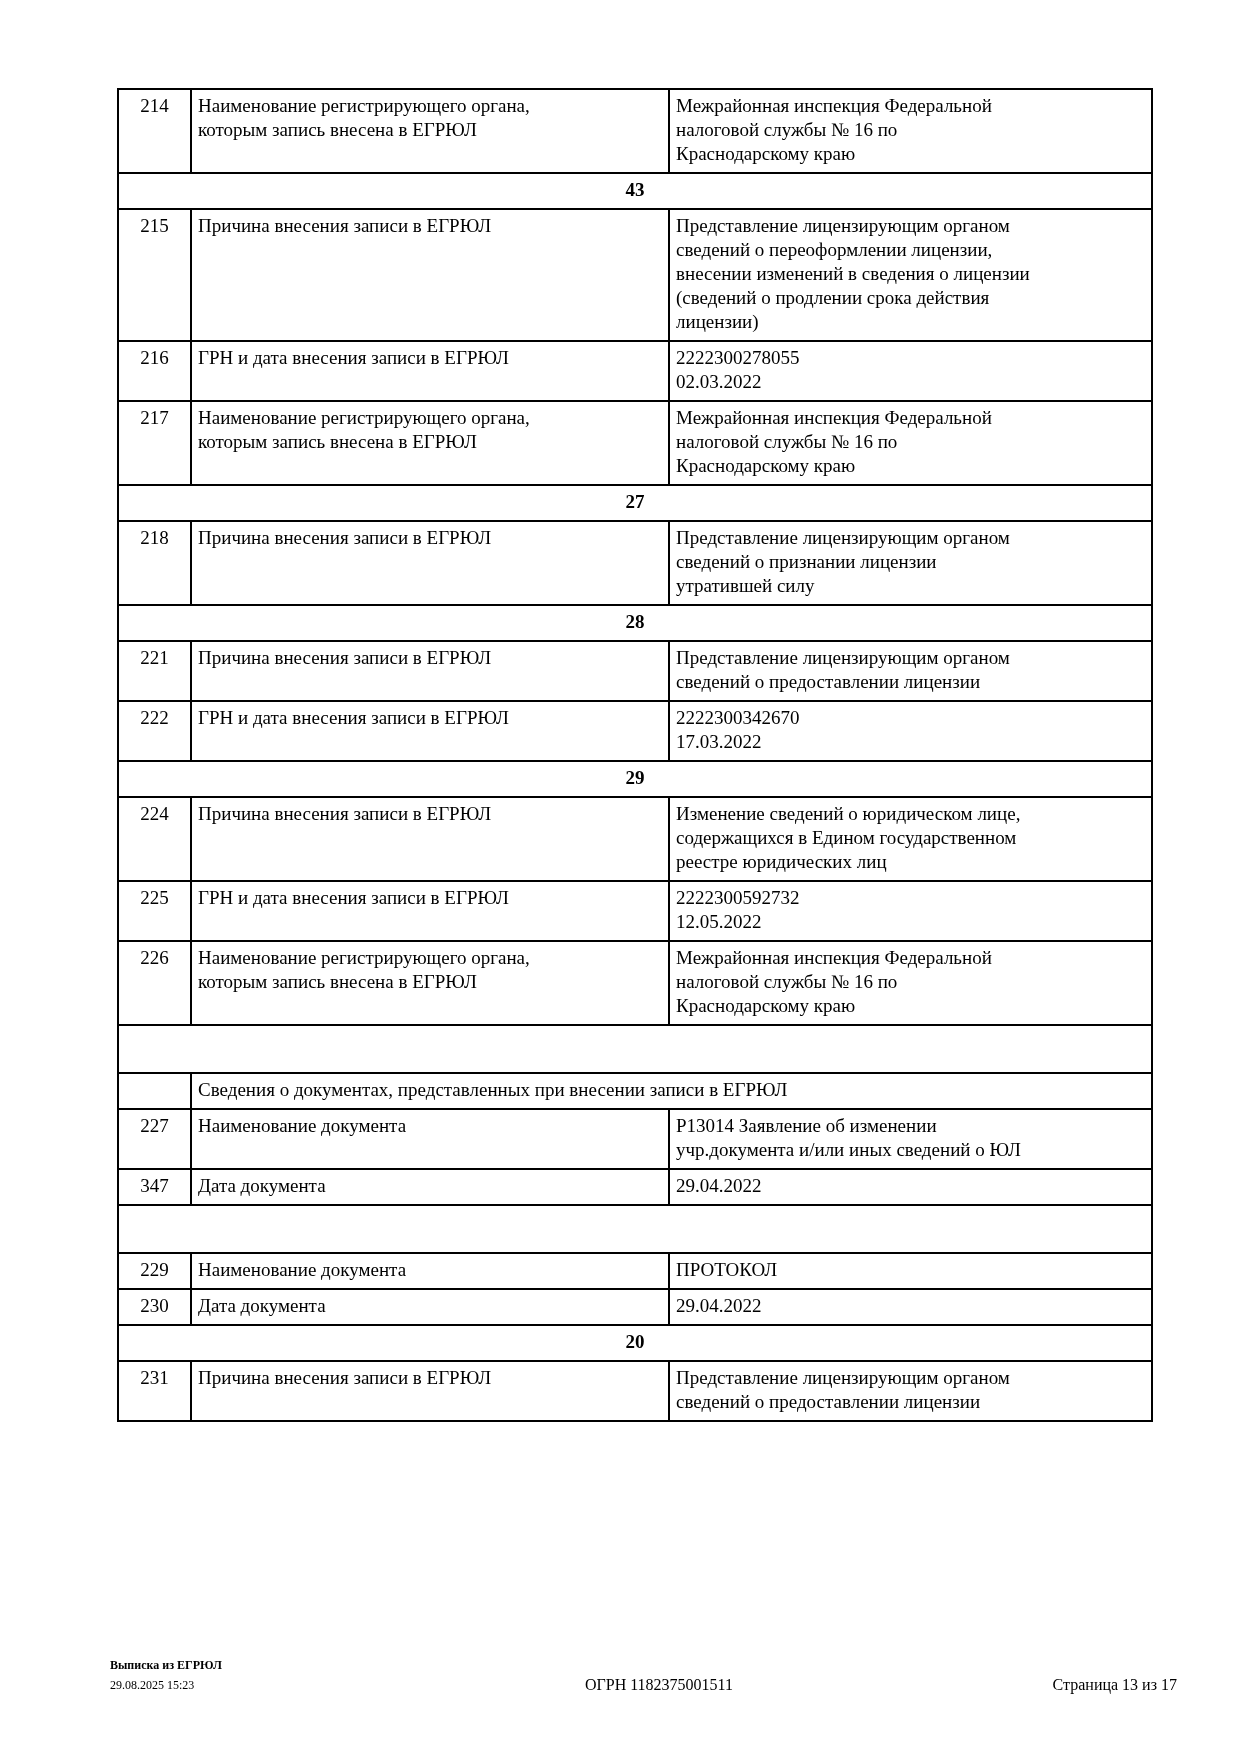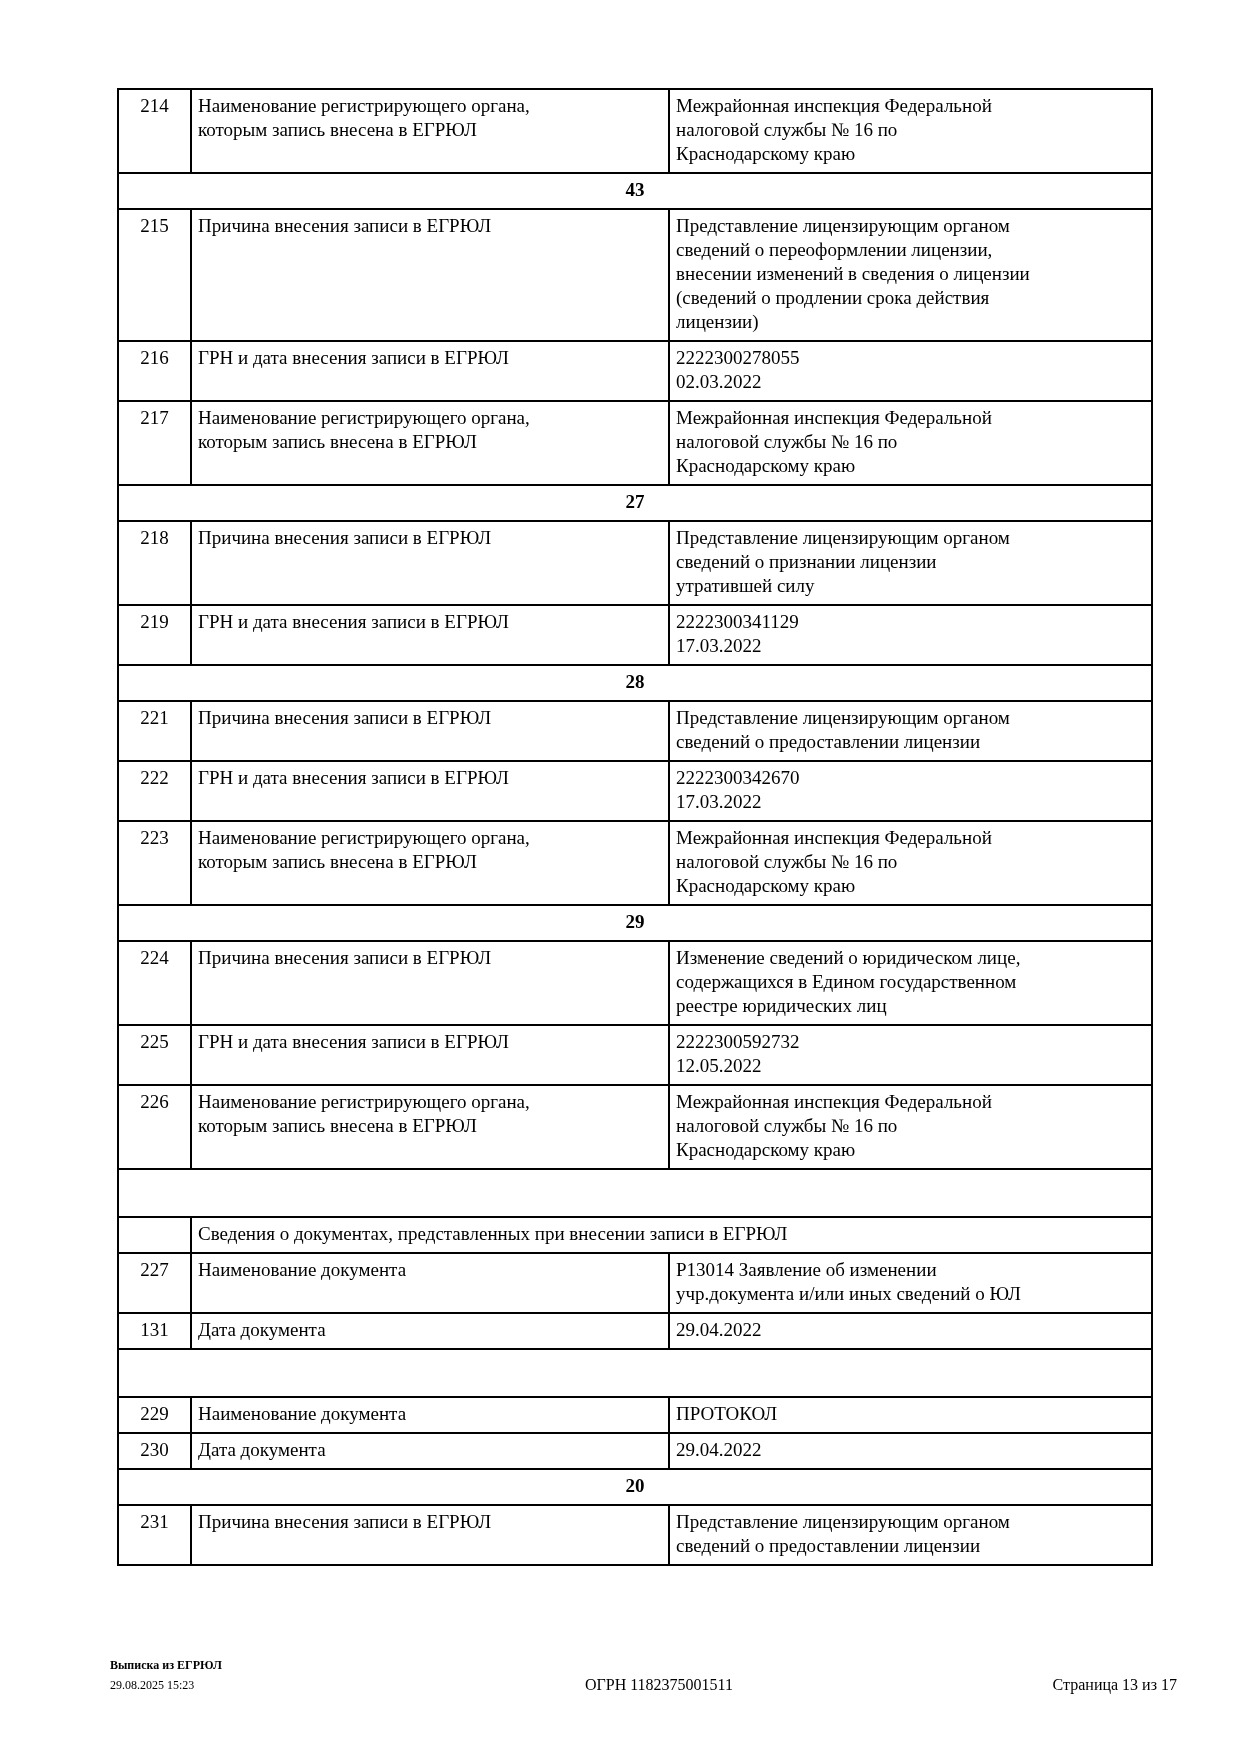--- a/index.html
+++ b/index.html
@@ -129,47 +129,33 @@
           <td class="section" colspan="3">27</td>
         </tr>
         <tr>
           <td class="num">218</td>
           <td class="label">Причина внесения записи в ЕГРЮЛ</td>
           <td class="value">Представление лицензирующим органом
 сведений о признании лицензии
 утратившей силу</td>
         </tr>
         <tr>
-          <td class="num">219</td>
-          <td class="label">ГРН и дата внесения записи в ЕГРЮЛ</td>
-          <td class="value">2222300341129
-17.03.2022</td>
-        </tr>
-        <tr>
           <td class="section" colspan="3">28</td>
         </tr>
         <tr>
           <td class="num">221</td>
           <td class="label">Причина внесения записи в ЕГРЮЛ</td>
           <td class="value">Представление лицензирующим органом
 сведений о предоставлении лицензии</td>
         </tr>
         <tr>
           <td class="num">222</td>
           <td class="label">ГРН и дата внесения записи в ЕГРЮЛ</td>
           <td class="value">2222300342670
 17.03.2022</td>
-        </tr>
-        <tr>
-          <td class="num">223</td>
-          <td class="label">Наименование регистрирующего органа,
-которым запись внесена в ЕГРЮЛ</td>
-          <td class="value">Межрайонная инспекция Федеральной
-налоговой службы № 16 по
-Краснодарскому краю</td>
         </tr>
         <tr>
           <td class="section" colspan="3">29</td>
         </tr>
         <tr>
           <td class="num">224</td>
           <td class="label">Причина внесения записи в ЕГРЮЛ</td>
           <td class="value">Изменение сведений о юридическом лице,
 содержащихся в Едином государственном
 реестре юридических лиц</td>
@@ -195,21 +181,21 @@
           <td class="num"></td>
           <td class="subheader" colspan="2">Сведения о документах, представленных при внесении записи в ЕГРЮЛ</td>
         </tr>
         <tr>
           <td class="num">227</td>
           <td class="label">Наименование документа</td>
           <td class="value">Р13014 Заявление об изменении
 учр.документа и/или иных сведений о ЮЛ</td>
         </tr>
         <tr>
-          <td class="num">131</td>
+          <td class="num">347</td>
           <td class="label">Дата документа</td>
           <td class="value">29.04.2022</td>
         </tr>
         <tr>
           <td class="spacer" colspan="3"></td>
         </tr>
         <tr>
           <td class="num">229</td>
           <td class="label">Наименование документа</td>
           <td class="value">ПРОТОКОЛ</td>

